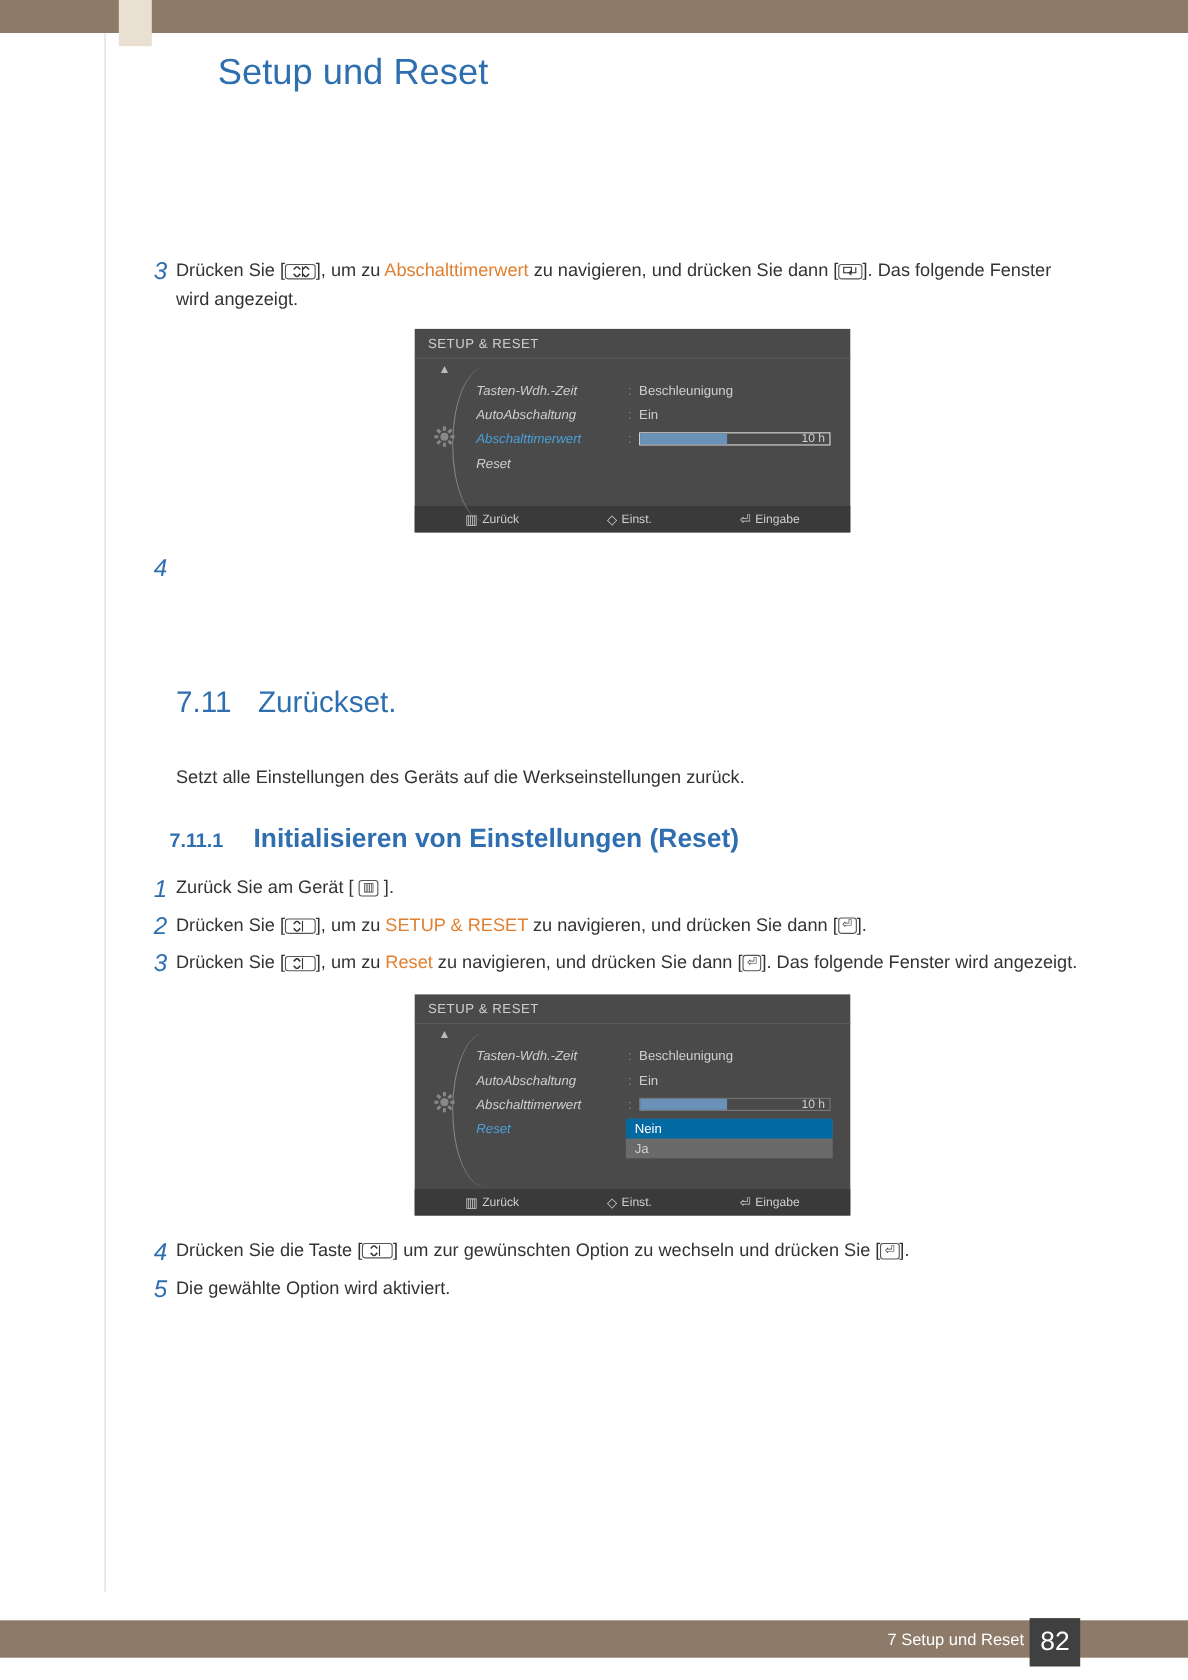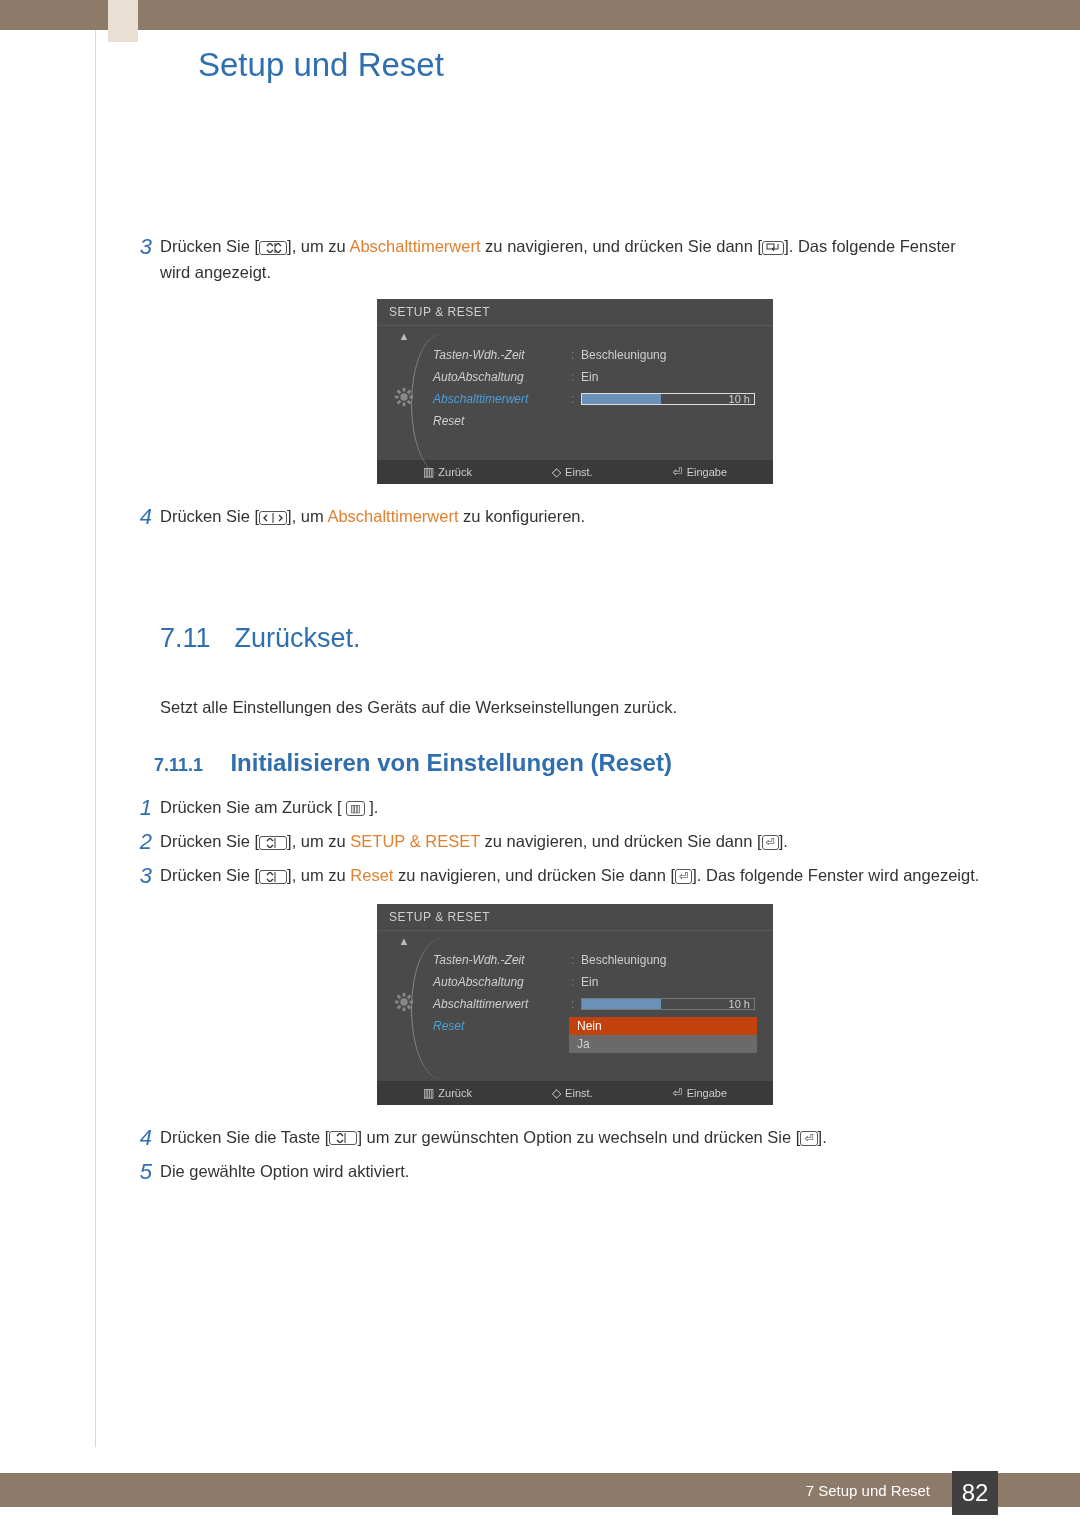--- a/index.html
+++ b/index.html
@@ -176,21 +176,21 @@
     position: absolute;
     right: 4px;
     font-size: 11px;
   }
   .osd-slider.selected { border-color: #ddd; }
   .osd-dropdown {
     margin-top: 2px;
     background: #6a6a6a;
   }
   .osd-dropdown div { padding: 2px 8px; font-size: 12px; }
-  .osd-dropdown .dsel { background: #c2410c; color: #fff; }
+  .osd-dropdown .dsel { background: #0369a1; color: #fff; }
   .osd-footer {
     background: #3a3a3a;
     display: flex;
     justify-content: space-around;
     padding: 5px 6px;
     font-size: 11px;
   }
   .osd-footer span { display: inline-flex; align-items: center; gap: 4px; }
   .osd-ficon { font-size: 12px; }
 
@@ -205,26 +205,26 @@
   .footer-bar {
     background: #8e7a68;
     height: 34px;
     position: absolute;
     bottom: 20px;
     left: 0;
     right: 0;
   }
   .footer-right {
     position: absolute;
-    right: 82px;
+    right: 98px;
     bottom: 20px;
     height: 34px;
     display: flex;
     align-items: center;
-    gap: 22px;
+    gap: 5px;
     color: #fff;
     text-align: right;
   }
   .footer-chapter { color: #fff; font-size: 15px; }
   .footer-page-box {
     background: #404040;
     width: 46px;
     height: 44px;
     display: flex;
     align-items: center;
@@ -320,48 +320,41 @@
         <span>
             <span class="osd-ficon">⏎</span>
             <span>Eingabe</span>
           </span>
       </div>
     </div>
 
     <div class="steps">
       <div class="step-row">
         <div class="step-num">4</div>
-        <div class="step-text">
-          <span>Drücken Sie [</span><span class="inline-icon"><svg width="20" height="10" viewBox="0 0 20 10">
-                <path d="M4 2 L1 5 L4 8" stroke="#333" fill="none" stroke-width="1.4"></path>
-                <line x1="10" y1="0" x2="10" y2="10" stroke="#333"></line>
-                <path d="M16 2 L19 5 L16 8" stroke="#333" fill="none" stroke-width="1.4"></path>
-              </svg></span><span>], um </span><span class="hl">Abschalttimerwert</span><span> zu konfigurieren.</span>
-        </div>
       </div>
     </div>
   </div>
 
   <div style="margin-top:92px">
     <div class="sec-row">
       <span class="sec-num">7.11</span>
       <span class="sec-title">Zurückset.</span>
     </div>
     <p class="sec-desc">Setzt alle Einstellungen des Geräts auf die Werkseinstellungen zurück.</p>
 
     <div class="subsec-row">
       <span class="subsec-num">7.11.1</span>
       <span class="subsec-title">Initialisieren von Einstellungen (Reset)</span>
     </div>
 
     <div class="steps">
       <div class="step-row">
         <div class="step-num">1</div>
         <div class="step-text">
-          <span>Drücken Sie am Zurück [ </span><span class="inline-icon">▥</span><span> ].</span>
+          <span>Zurück Sie am Gerät [ </span><span class="inline-icon">▥</span><span> ].</span>
         </div>
       </div>
       <div class="step-row">
         <div class="step-num">2</div>
         <div class="step-text">
           <span>Drücken Sie [</span><span class="inline-icon"><svg width="20" height="10" viewBox="0 0 20 10">
                 <path d="M4 3 L7 0 L10 3 M4 7 L7 10 L10 7" stroke="#333" fill="none" stroke-width="1.4"></path>
                 <line x1="12" y1="0" x2="12" y2="10" stroke="#333"></line>
               </svg></span><span>], um zu </span><span class="hl">SETUP &amp; RESET</span><span> zu navigieren, und drücken Sie dann [</span><span class="inline-icon">⏎</span><span>].</span>
         </div>

